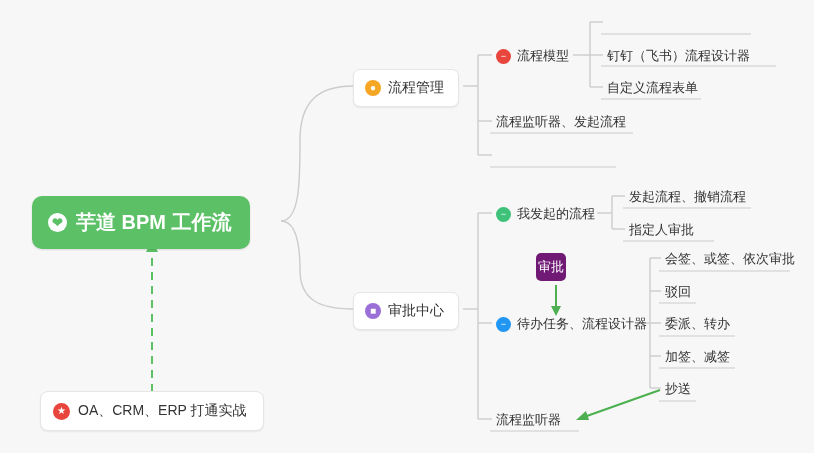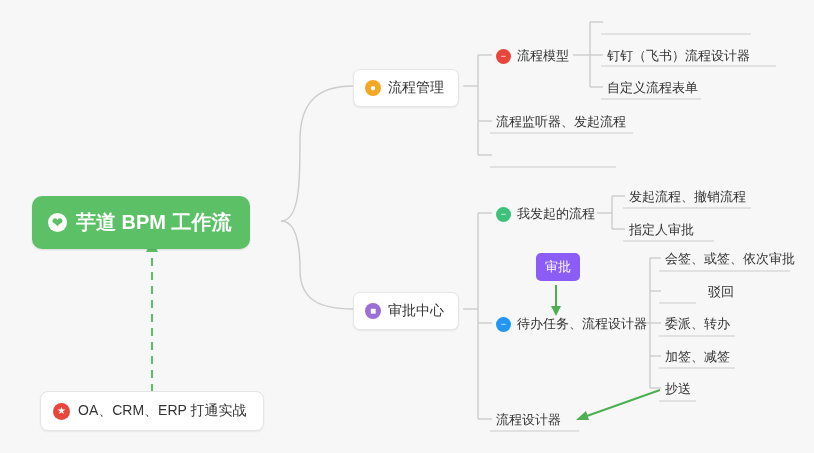--- a/index.html
+++ b/index.html
@@ -98,25 +98,25 @@
     display: inline-flex;
     align-items: center;
     justify-content: center;
     font-size: 9px;
     color: #ffffff;
     margin-right: 6px;
     line-height: 1;
   }
   
   .green-tag {
-    background: #8b5cf6;
+    background: #701a75;
     color: #ffffff;
     border-radius: 5px;
     font-size: 13px;
-    padding: 5px 9px;
+    padding: 5px 2px;
     text-align: center;
   }
   .bottom-note {
     background: #ffffff;
     border-radius: 8px;
     border: 1px solid #e6e6e6;
     box-shadow: 0 1px 2px rgba(0,0,0,0.07);
     font-size: 14px;
     color: #333333;
     padding: 10px 16px 10px 12px;
@@ -243,35 +243,35 @@
     <span>发起流程、撤销流程</span>
   </div>
 
   <div class="node leaf" style="left:492px; top:312px;">
     <span class="ic ic-blue">−</span>
     <span>待办任务、流程设计器</span>
   </div>
   <div class="node leaf" style="left:661px; top:247px;">
     <span>会签、或签、依次审批</span>
   </div>
-  <div class="node leaf" style="left:661px; top:280px;margin-left:43px;">
+  <div class="node leaf" style="left:661px; top:280px;">
     <span>驳回</span>
   </div>
   <div class="node leaf" style="left:661px; top:312px;">
     <span>委派、转办</span>
   </div>
   <div class="node leaf" style="left:661px; top:345px;">
     <span>加签、减签</span>
   </div>
   <div class="node leaf" style="left:661px; top:377px;">
     <span>抄送</span>
   </div>
 
   <div class="node leaf" style="left:492px; top:408px;">
-    <span>流程设计器</span>
+    <span>流程监听器</span>
   </div>
 
   <div class="node green-tag" style="left:536px; top:253px;">
     <span>审批</span>
   </div>
 
   <div class="node bottom-note" style="left:40px; top:391px;">
     <span class="ic">★</span>
     <span>OA、CRM、ERP 打通实战</span>
   </div>

